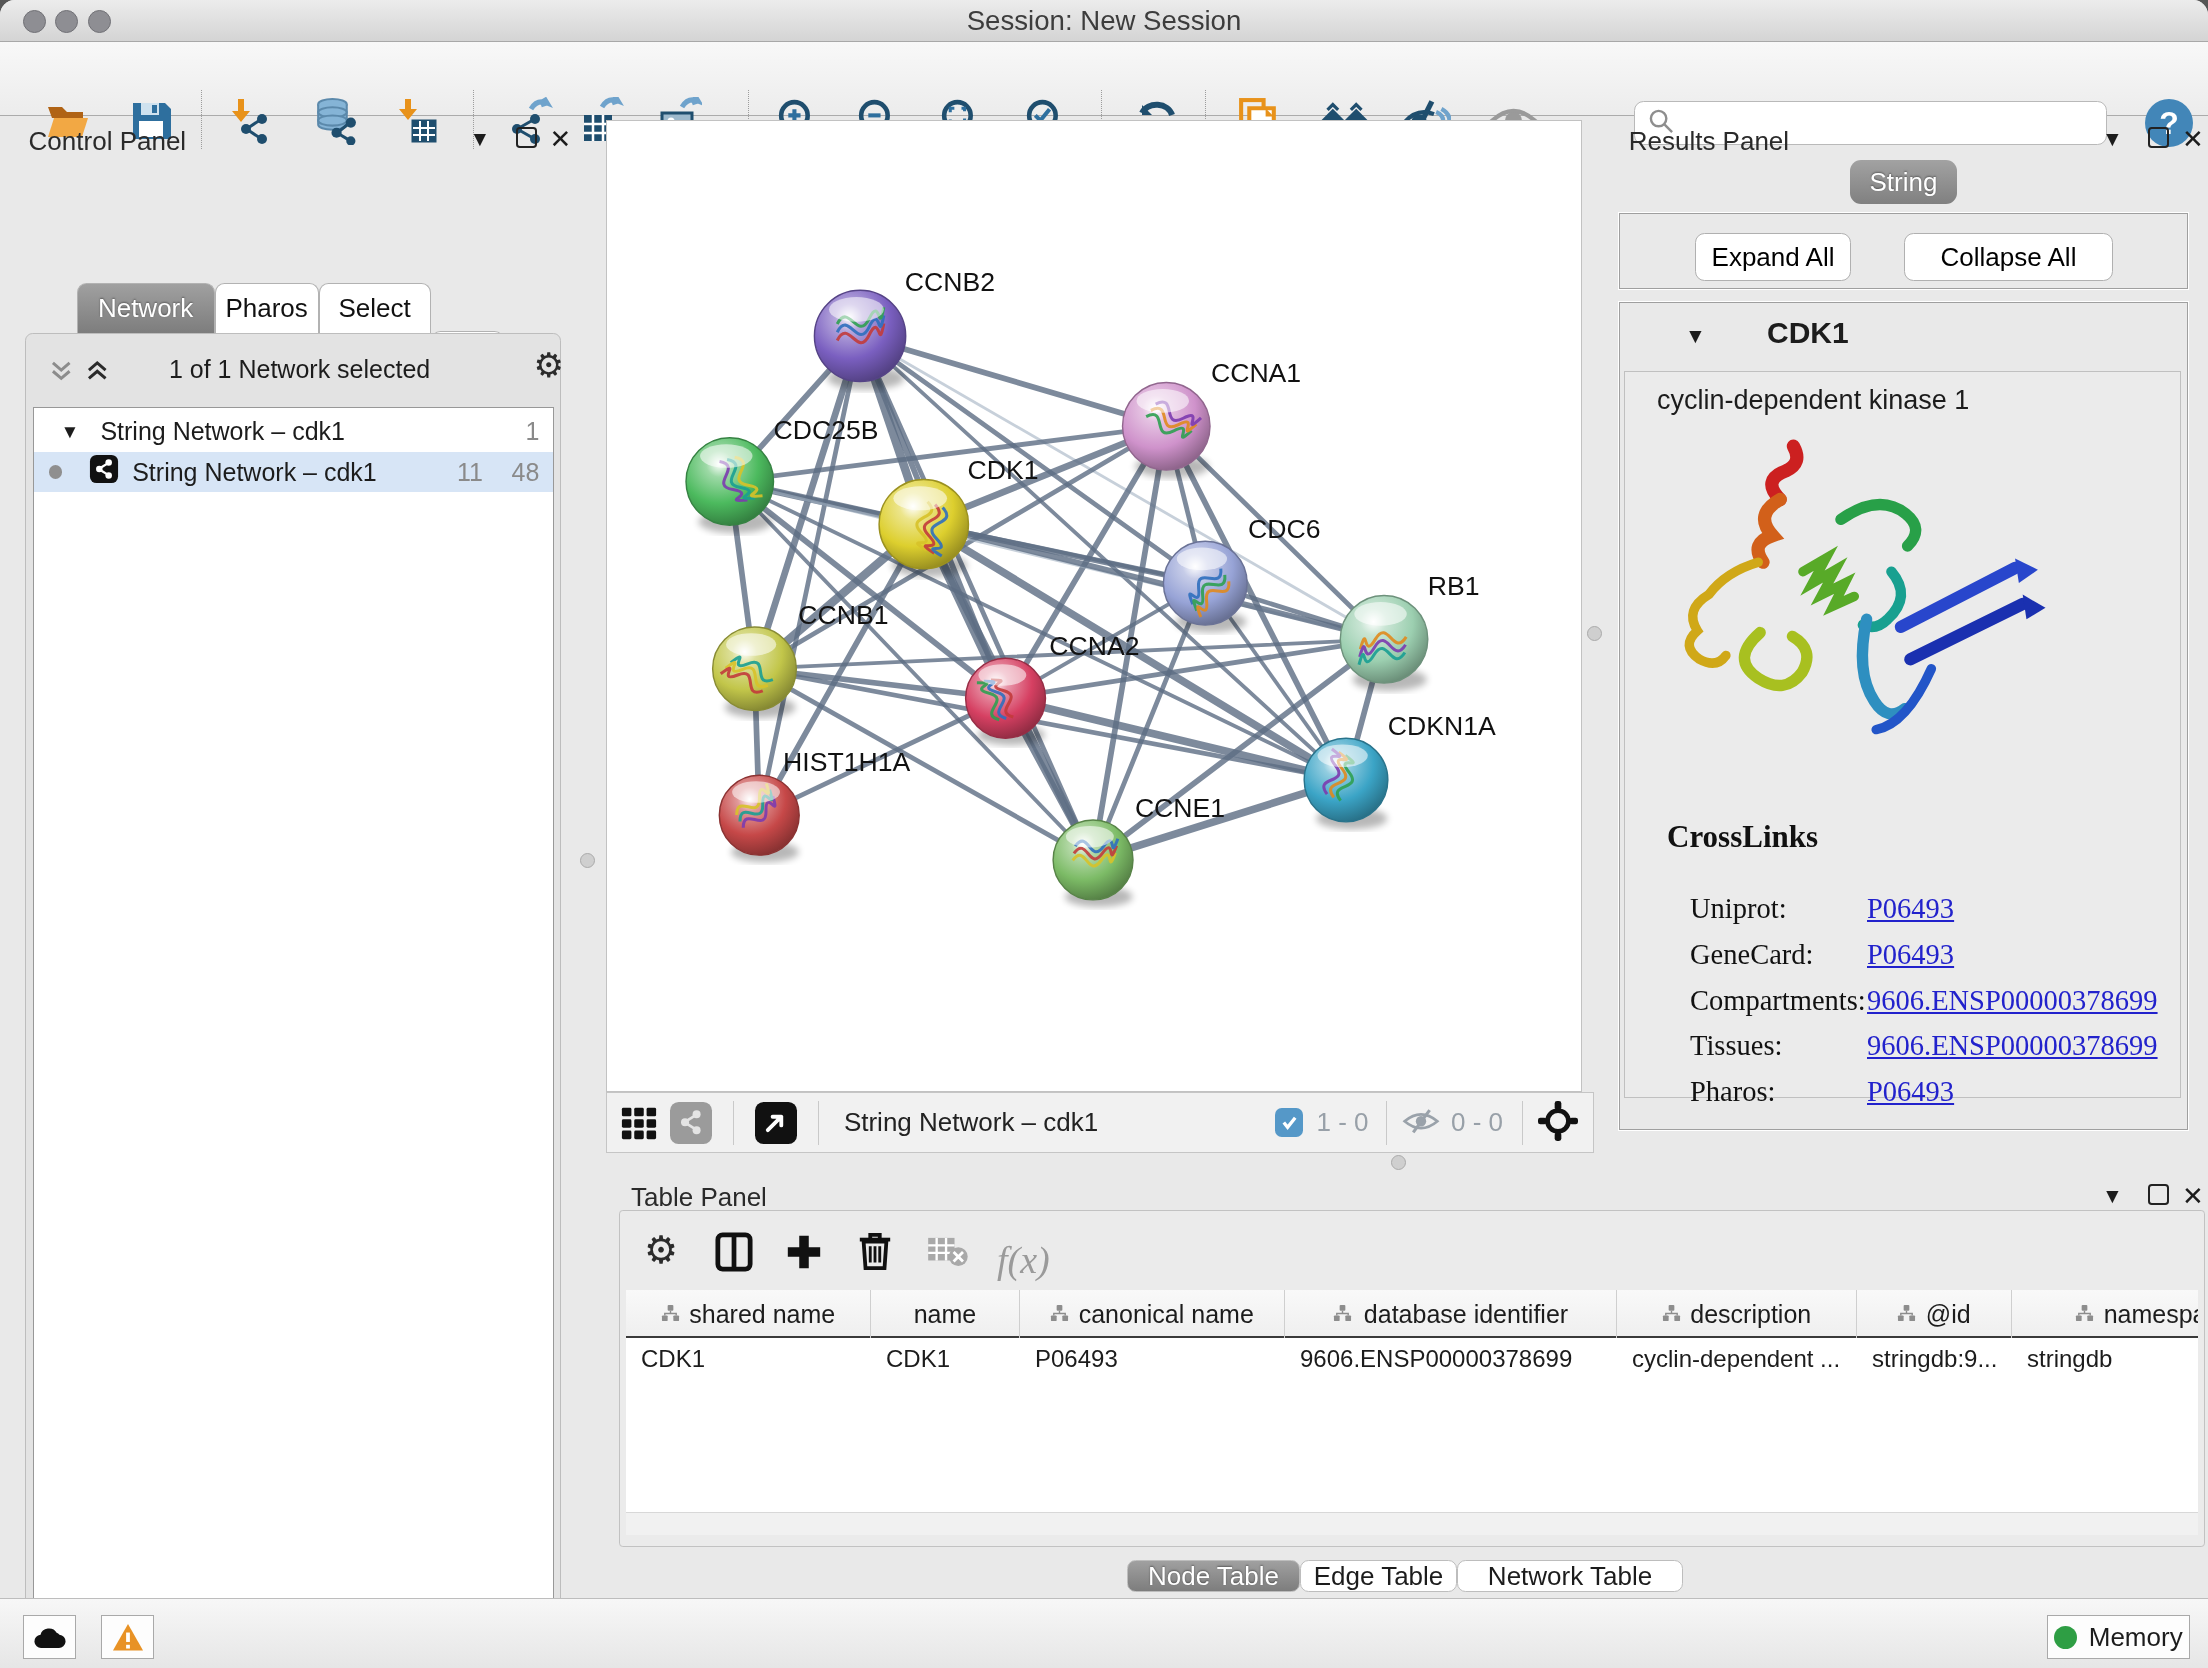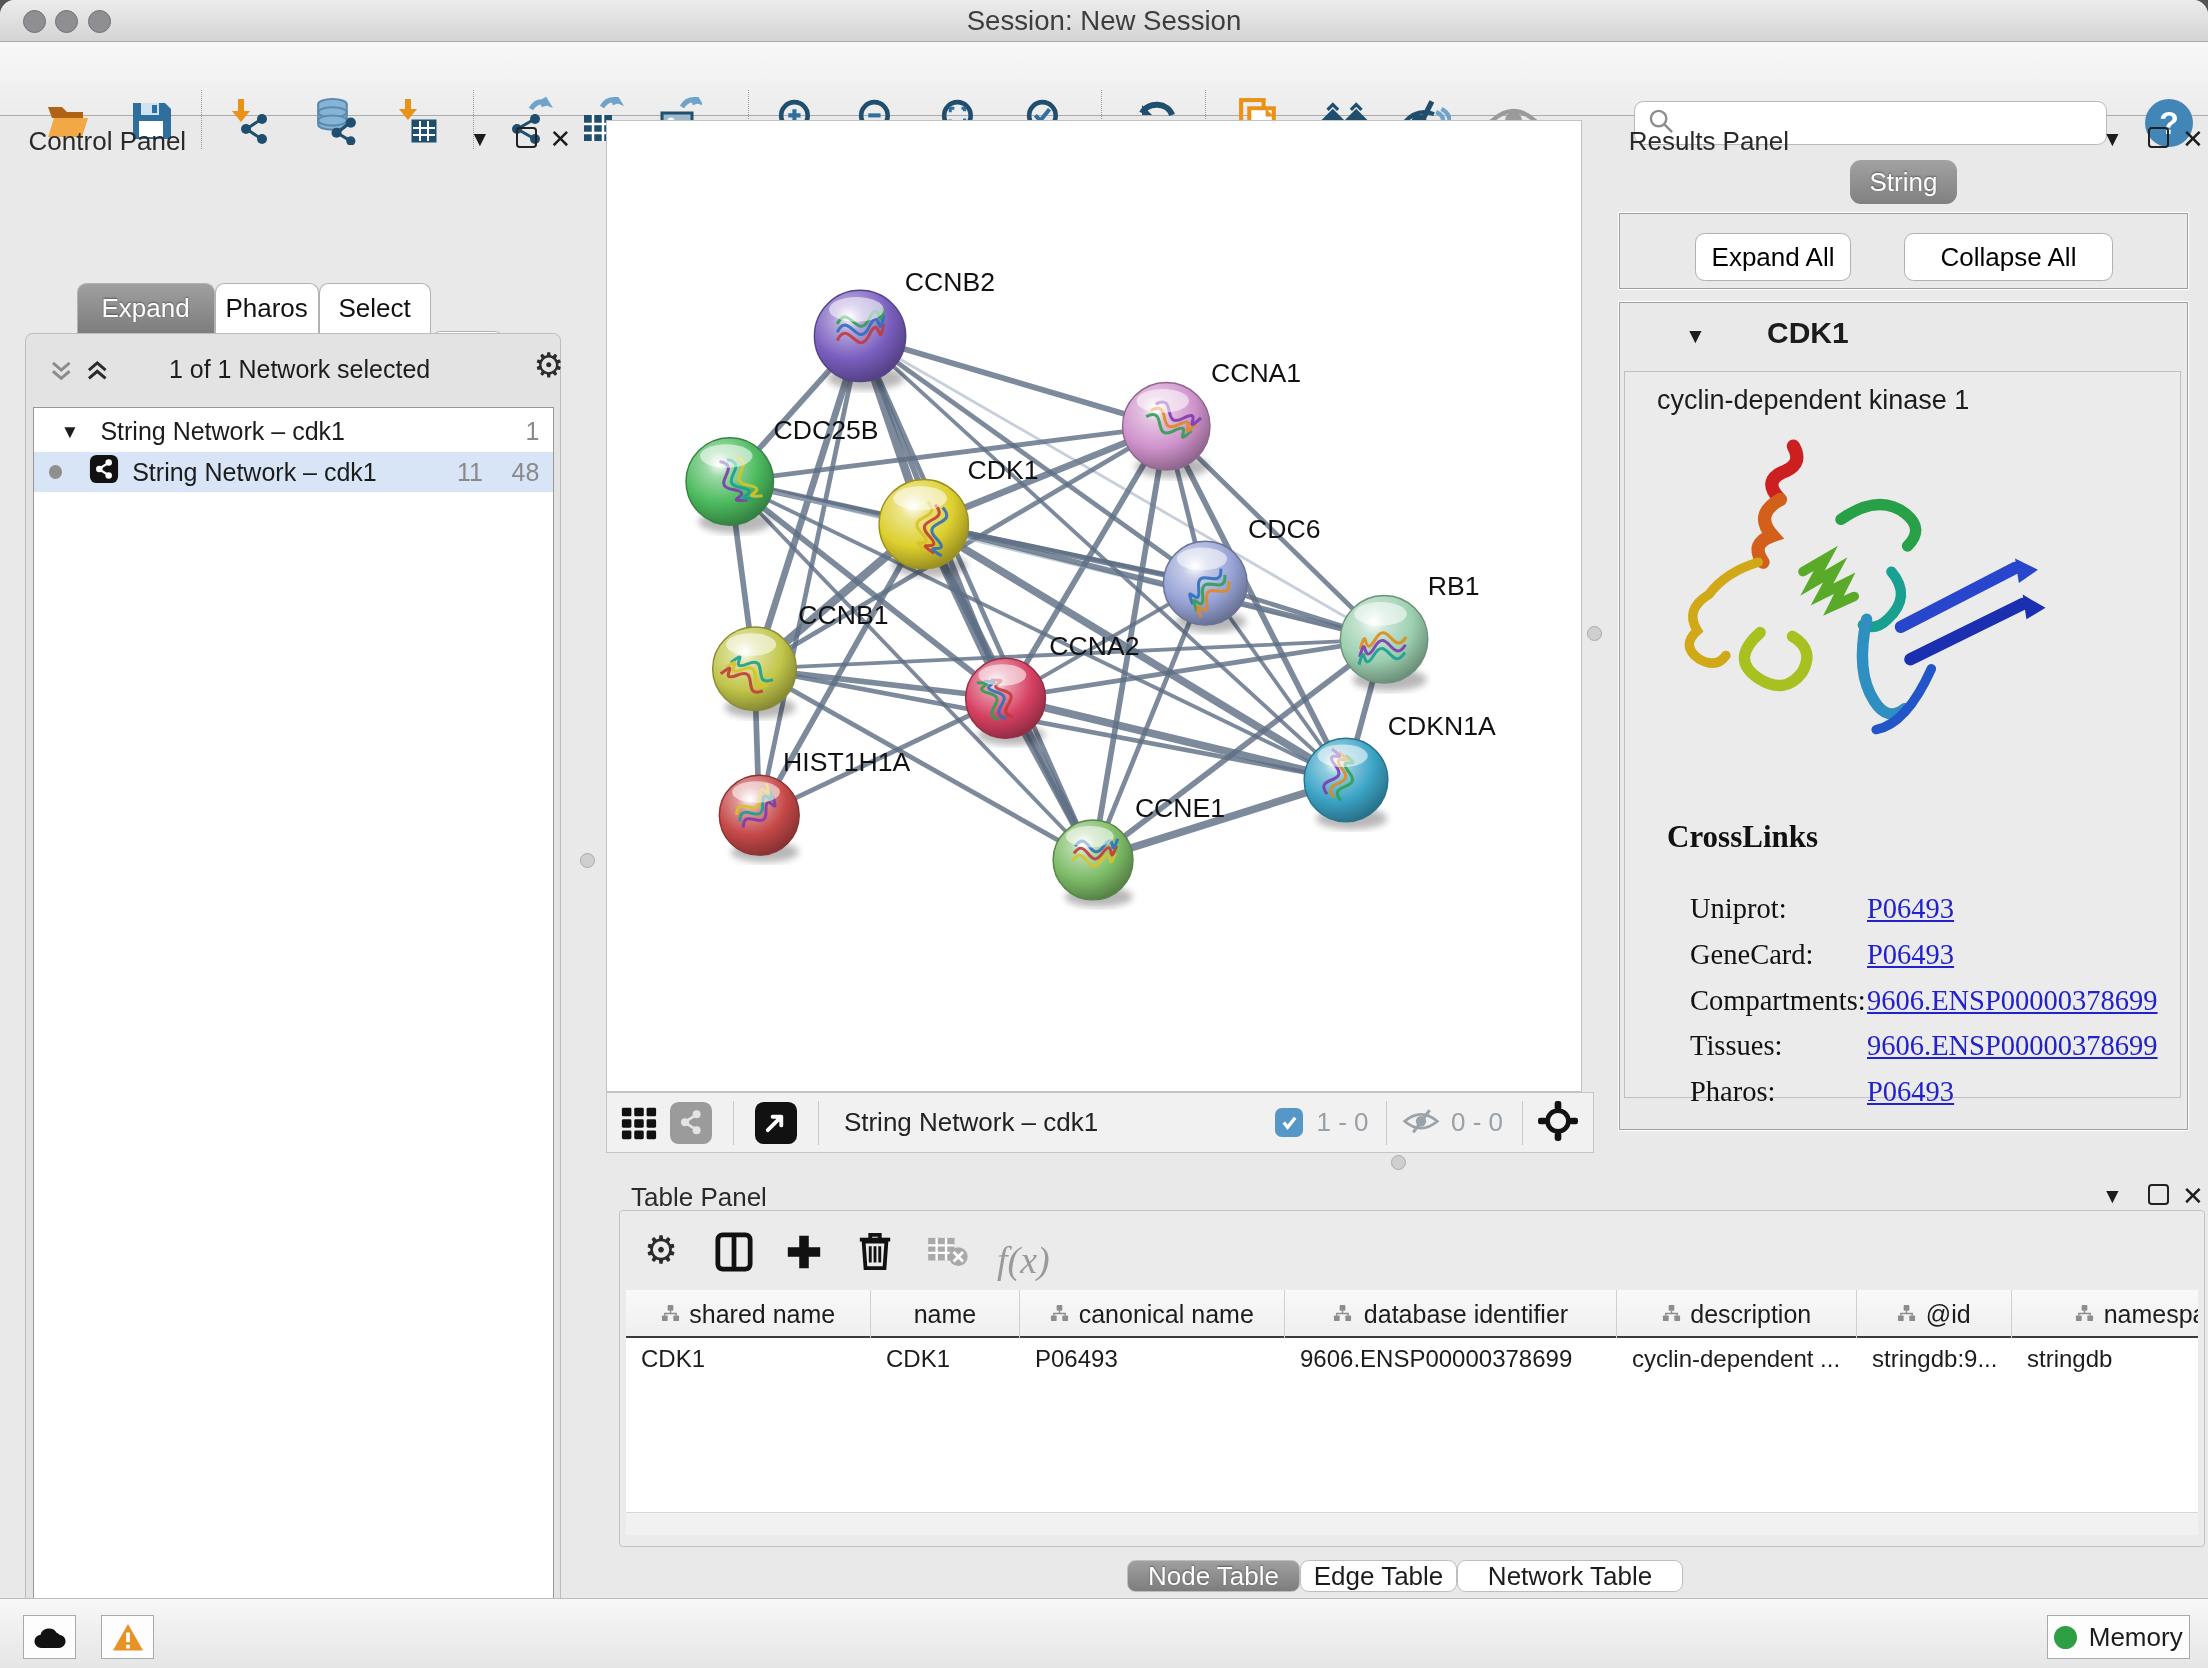--- a/index.html
+++ b/index.html
@@ -257,21 +257,21 @@
     </div>
     <div id="help-btn">?</div>
   </div>
 
   <div class="abs" style="left:7.6px;top:116px;width:555px;height:1476px">
     <span class="abs panel-title" style="left:21px;top:9.5px">Control Panel</span>
     <span class="abs" style="left:462px;top:11.4px;font-size:21px">▼</span>
     <span class="abs sq-icon" style="left:508px;top:11.4px"></span>
     <span class="abs" style="left:542px;top:7.6px;font-size:26px;font-weight:bold">✕</span>
     <div id="cp-tabs">
-        <div class="tab active" style="left: 69px; width: 138px;">Expand</div>
+        <div class="tab active" style="left: 69px; width: 138px;">Network</div>
         <div class="tab" style="left: 207px; width: 104px;">Pharos</div>
         <div class="tab" style="left: 311px; width: 112px; text-align: center;">Select</div>
         <div class="tab" style="left: 423px; width: 73px; margin-top: 48px;">Sets</div>
       </div>
     <div id="cp-box" class="abs">
       <span class="abs" style="left:21px;top:23px">
         <svg width="28.5" height="28.5" viewBox="0 0 24 24">
             <path d="M5 5 l7 6 7-6 M5 12 l7 6 7-6" stroke="#8c8c8c" stroke-width="2.5" fill="none"></path>
           </svg>
       </span>

